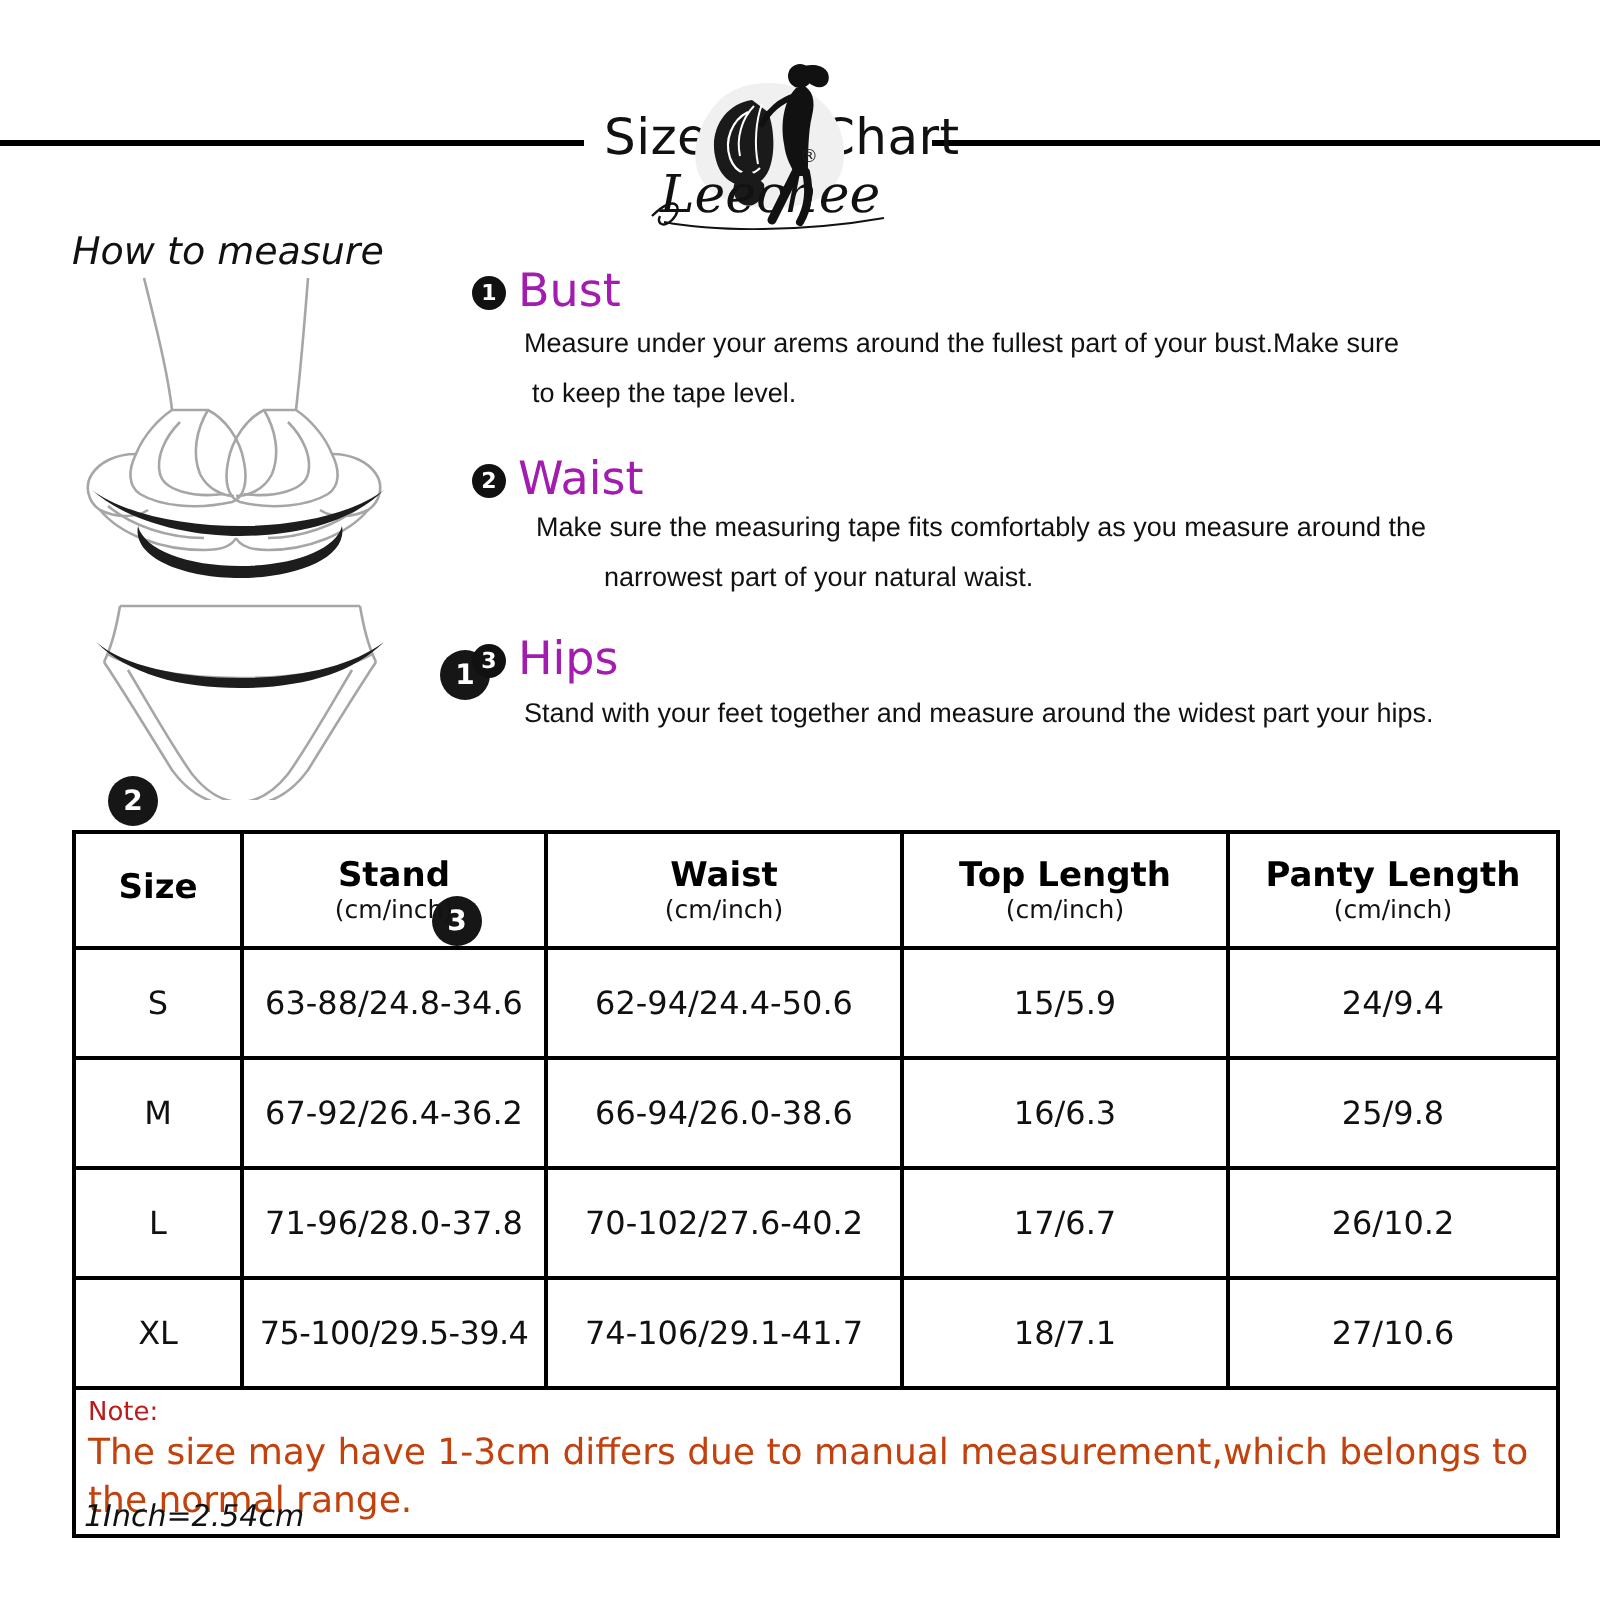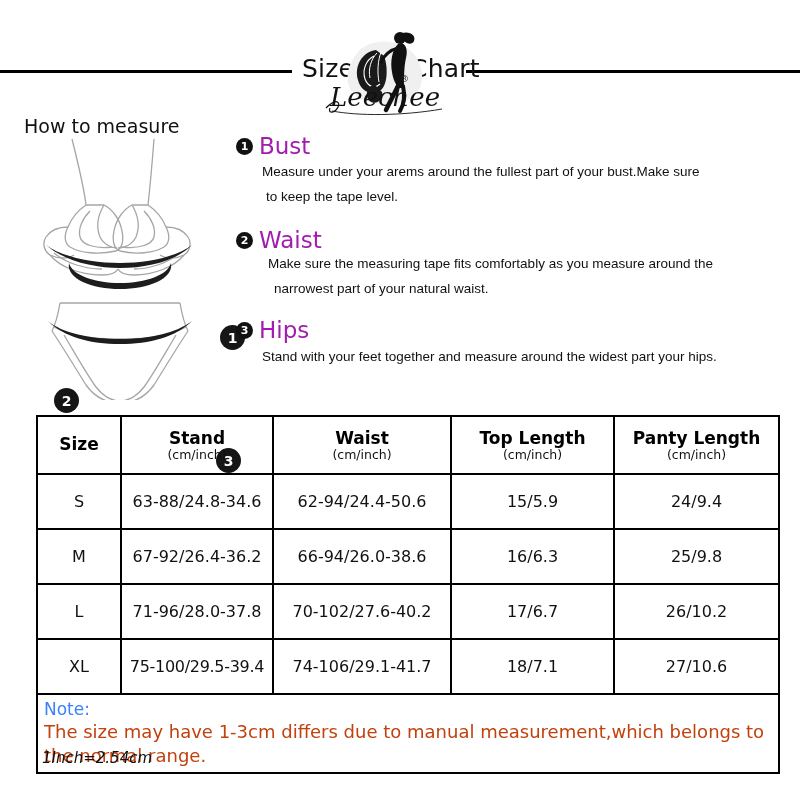--- a/index.html
+++ b/index.html
@@ -59,25 +59,26 @@
     position: absolute;
     left: 62px;
     top: 52px;
     font-size: 9px;
     color: #222;
   }
 
   
   .howto-label {
     position: absolute;
-    left: 24px;
+    left: 36px;
     top: 115px;
     font-size: 19px;
     color: #111;
     font-family: "DejaVu Sans", sans-serif;
+    font-style: italic;
   }
   .figure {
     position: absolute;
     left: 24px;
     top: 135px;
     width: 216px;
     height: 265px;
   }
   .figure svg { display: block; }
 
@@ -142,21 +143,21 @@
   .instr-body {
     font-size: 13.5px;
     color: #111;
     line-height: 1.85;
     font-family: Liberation Sans, sans-serif;
   }
   .instr-1 .instr-body { padding-left: 26px; }
   .instr-2 .instr-body { padding-left: 32px; margin-top: -2px; }
   .instr-3 .instr-body { padding-left: 26px; margin-top: 1px; }
   .instr-body .l2 { display: block; padding-left: 4px; }
-  .instr-2 .instr-body .l2 { padding-left: 6px; }
+  .instr-2 .instr-body .l2 { padding-left: 6px; margin-left: 28px; }
 
   
   .size-table {
     position: absolute;
     left: 36px;
     top: 415px;
     width: 742px;
     border-collapse: collapse;
     table-layout: fixed;
     font-family: "DejaVu Sans", sans-serif;
@@ -188,21 +189,21 @@
   }
   .size-table tbody td { height: 53px; font-size: 16px; color: #111; }
   .cell-size { font-size: 16px; }
   .cell-chest-xl { font-size: 15.2px; letter-spacing: -0.3px; }
 
   .note-cell {
     text-align: left !important;
     padding: 4px 0 5px 6px !important;
     height: auto !important;
   }
-  .note-title { font-size: 17px; color: #3b82f6; line-height: 1.25; }
+  .note-title { font-size: 13px; color: #b91c1c; line-height: 1.25; }
   .note-text  { font-size: 18px; color: #c2410c; line-height: 1.3; }
 
   .inch-line {
     position: absolute;
     left: 42px;
     top: 749px;
     font-size: 15px;
     color: #111;
     font-family: "DejaVu Sans", sans-serif;
     font-style: italic;

